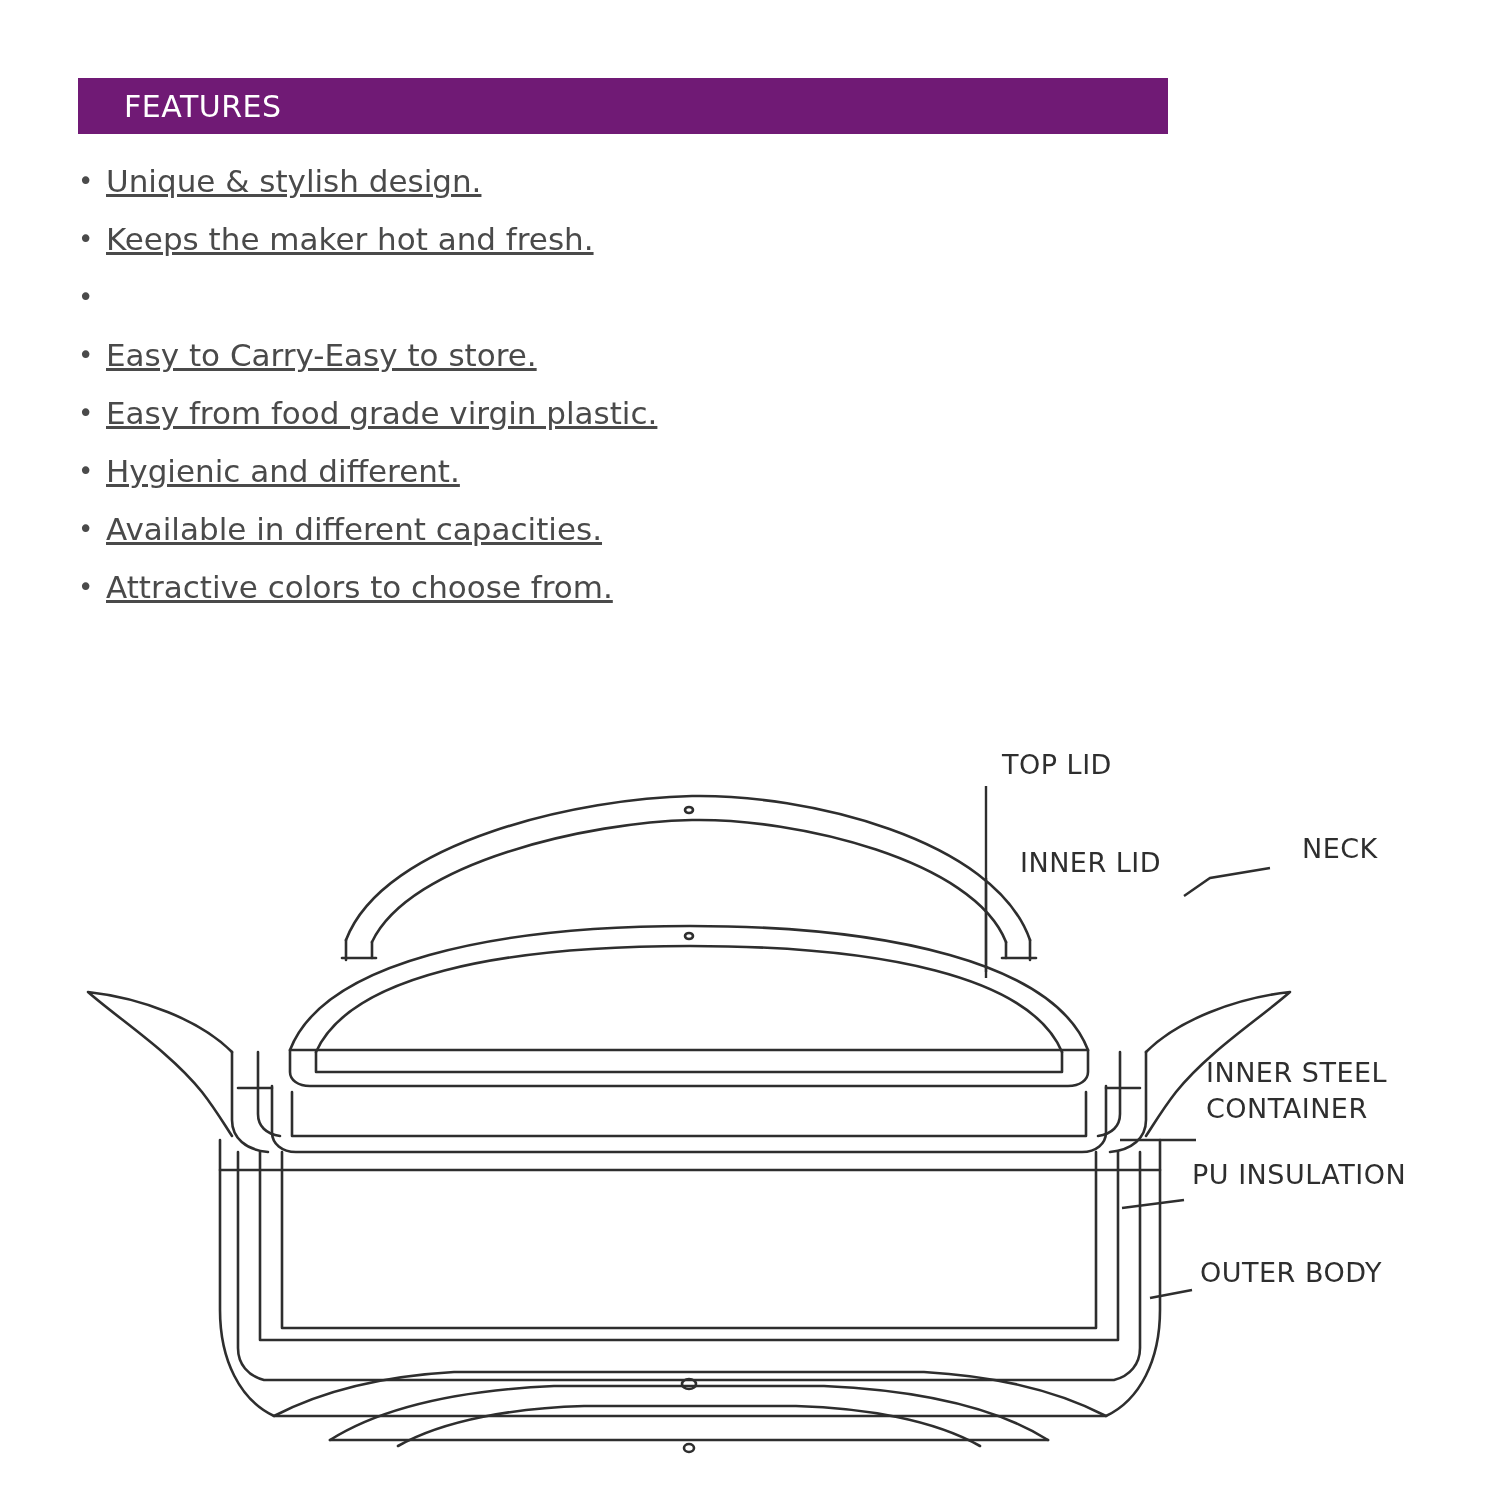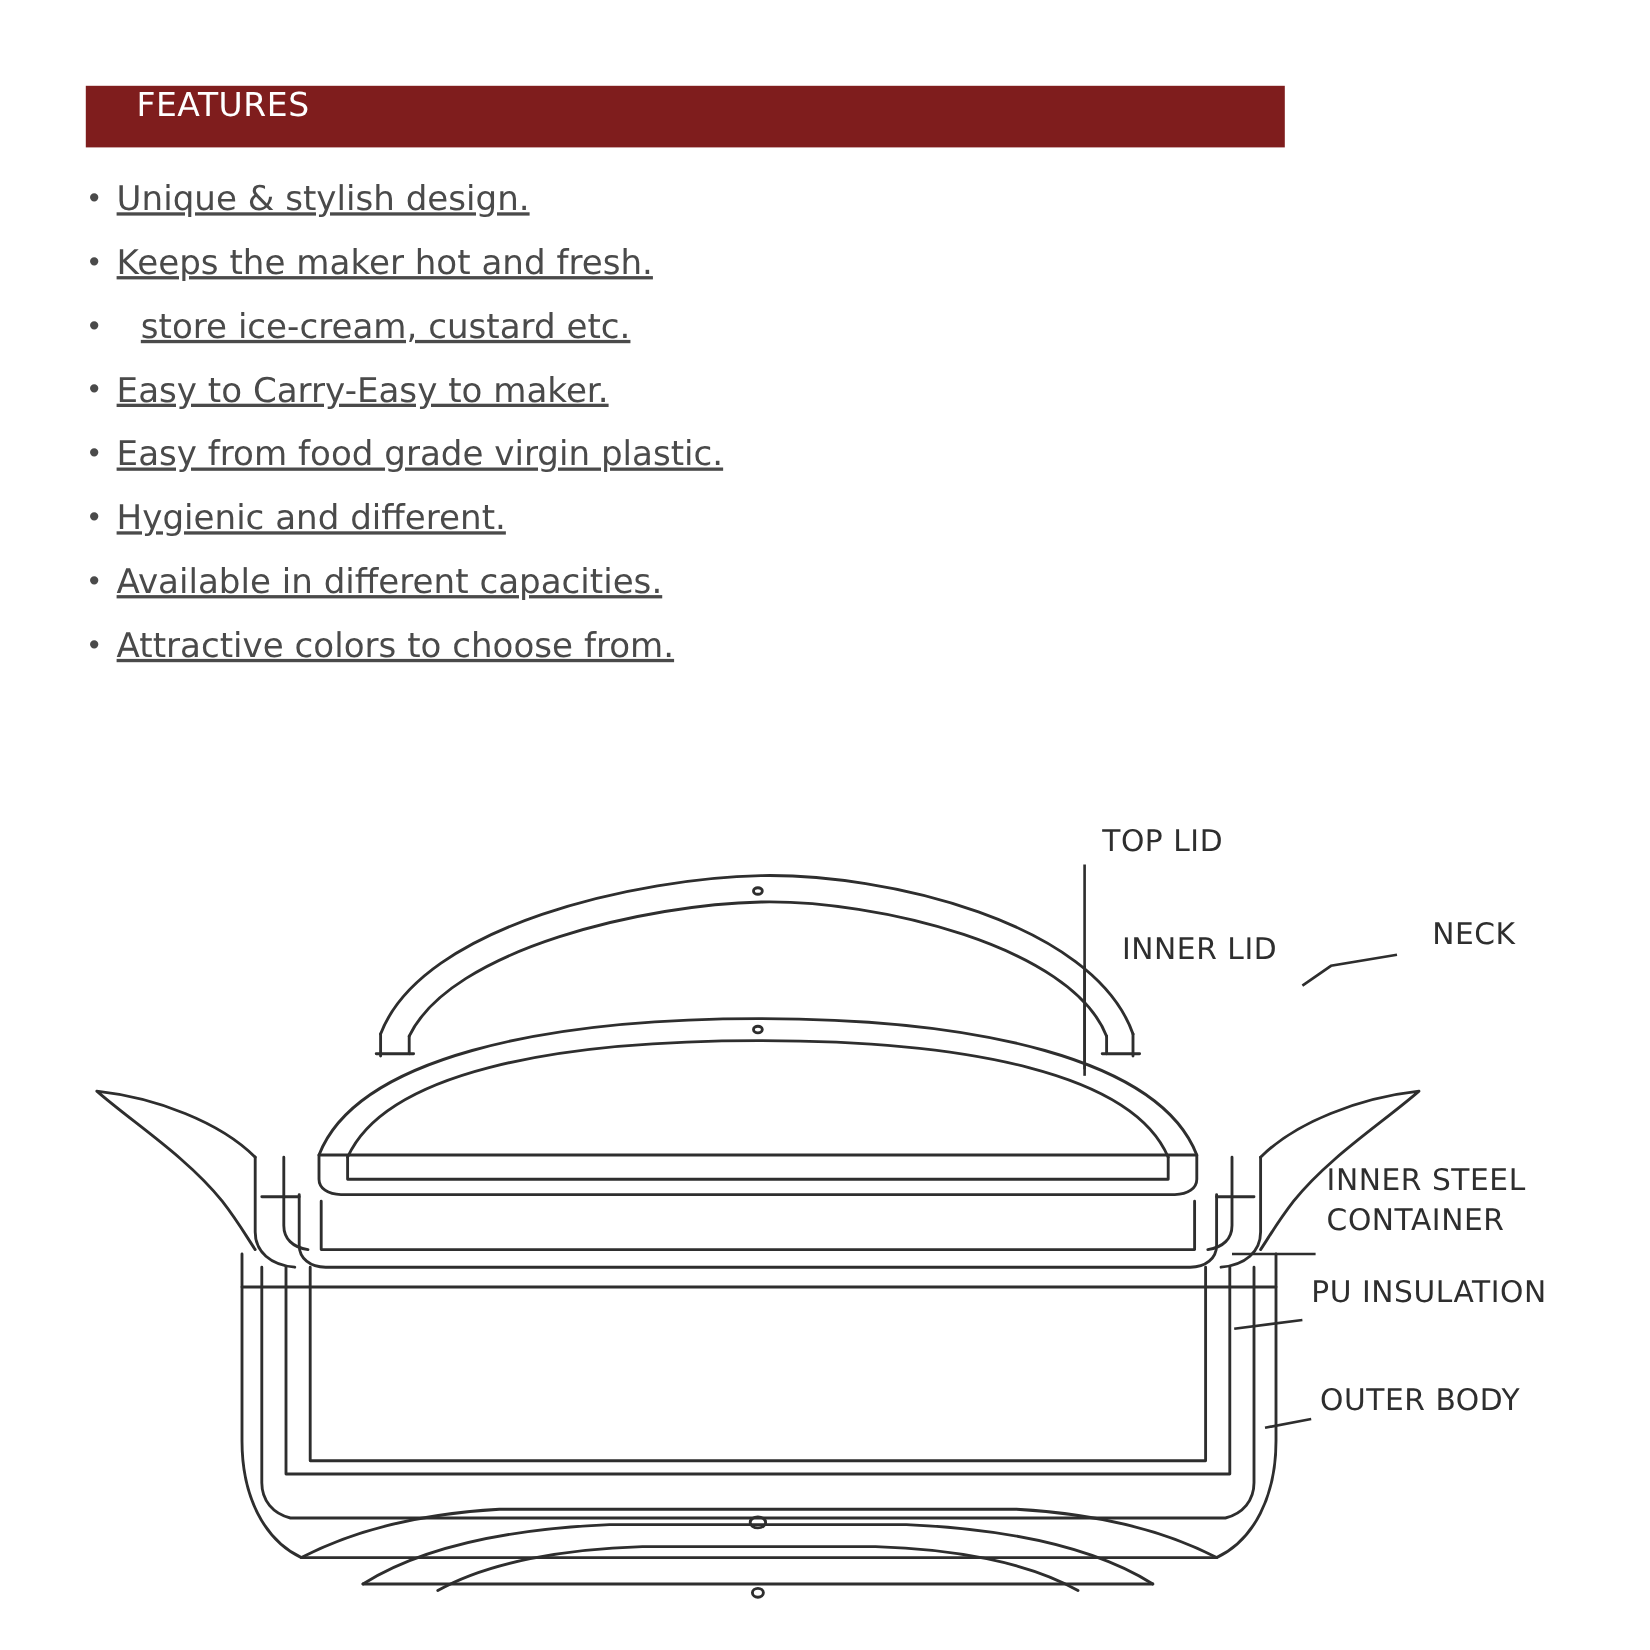--- a/index.html
+++ b/index.html
@@ -20,23 +20,23 @@
     inset: 0;
   }
 
   
   .features-header {
     position: absolute;
     left: 78px;
     top: 78px;
     width: 1090px;
     height: 56px;
-    background: #7f1d1d;
+    background: #701a75;
     display: flex;
-    align-items: flex-start;
+    align-items: center;
   }
   .features-header .title {
     color: #ffffff;
     font-size: 30px;
     letter-spacing: 0.5px;
     padding-left: 46px;
     font-family: "DejaVu Sans", sans-serif;
   }
 
   .features-list {
@@ -106,27 +106,26 @@
     </div>
 
     <div class="feature-item">
       <span class="bullet">•</span>
       <span class="txt">Keeps the maker hot and fresh.</span>
     </div>
 
     <div class="feature-item">
       <span class="bullet">•</span>
       <span class="txt">
-        <span class="cont">store ice-cream, custard etc.</span>
       </span>
     </div>
 
     <div class="feature-item">
       <span class="bullet">•</span>
-      <span class="txt">Easy to Carry-Easy to maker.</span>
+      <span class="txt">Easy to Carry-Easy to store.</span>
     </div>
 
     <div class="feature-item">
       <span class="bullet">•</span>
       <span class="txt">Easy from food grade virgin plastic.</span>
     </div>
 
     <div class="feature-item">
       <span class="bullet">•</span>
       <span class="txt">Hygienic and different.</span>

